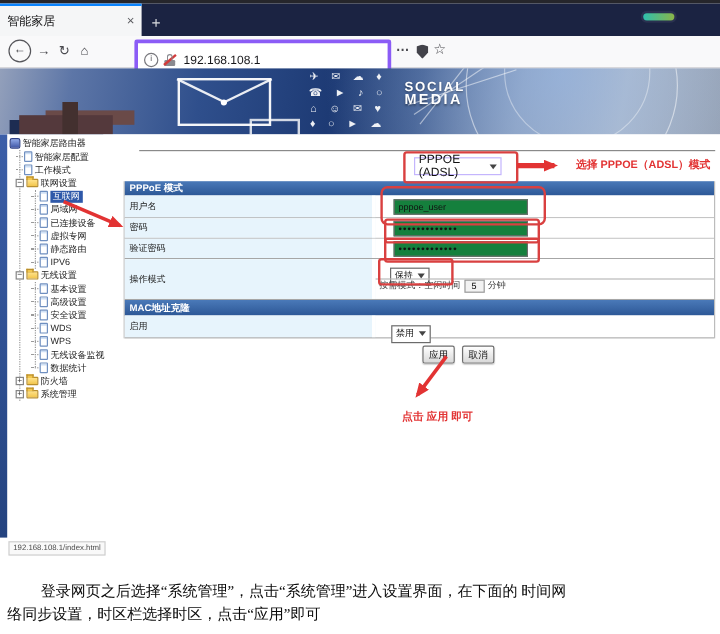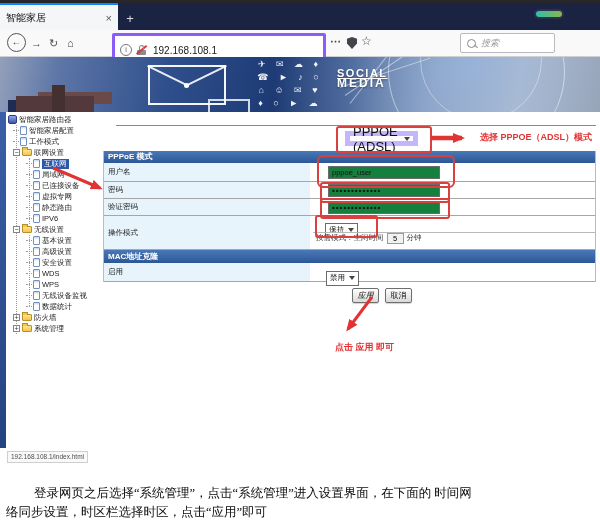--- a/index.html
+++ b/index.html
@@ -53,21 +53,21 @@
   .b-env .f1{position:absolute;left:-2px;top:-2px;width:46px;height:2px;background:rgba(255,255,255,.9);
              transform:rotate(26deg);transform-origin:left top;}
   .b-env .f2{position:absolute;right:-2px;top:-2px;width:46px;height:2px;background:rgba(255,255,255,.9);
              transform:rotate(-26deg);transform-origin:right top;}
   .b-env .dot{position:absolute;left:34px;top:16px;width:5px;height:5px;border-radius:50%;background:#fff;}
   .b-env2{left:208px;top:42px;width:42px;height:20px;border:2px solid rgba(255,255,255,.8);box-sizing:border-box;}
   .b-icons{left:238px;top:1px;width:104px;height:54px;color:rgba(255,255,255,.92);font-size:9px;line-height:13px;
            letter-spacing:4px;overflow:hidden;text-align:center;}
   .b-social{left:337px;top:11px;color:#fff;font-weight:bold;line-height:10px;text-align:left;
             text-shadow:0 1px 2px rgba(0,0,0,.45);}
-  .b-social .s1{font-size:11px;letter-spacing:1.5px;text-decoration:underline;}
+  .b-social .s1{font-size:11px;letter-spacing:1.5px;}
   .b-social .s2{font-size:12px;letter-spacing:2px;}
   .b-arc1{left:388px;top:-74px;width:175px;height:175px;border:1px solid rgba(255,255,255,.5);border-radius:50%;}
   .b-arc2{left:420px;top:-58px;width:120px;height:120px;border:1px solid rgba(255,255,255,.38);border-radius:50%;}
   .ray{height:1px;background:rgba(255,255,255,.5);transform-origin:left center;}
 
   
   .page-bg{left:0;top:112px;width:600px;height:340px;background:#fff;}
   .left-strip{left:0;top:112px;width:6px;height:336px;background:linear-gradient(180deg,#3b5ea8,#24437f);}
 
   
@@ -84,22 +84,22 @@
   .ic.folder{width:10px;height:7px;background:linear-gradient(#ffe28a,#f2c64d);border:1px solid #b98f2e;border-radius:1px;position:relative;}
   .ic.folder::before{content:"";position:absolute;top:-3px;left:-1px;width:4px;height:2px;background:#f2c64d;
                      border:1px solid #b98f2e;border-bottom:none;}
   .ic.page{width:7px;height:9px;background:#fff;border:1px solid #6f8fc0;border-radius:1px;box-shadow:inset 0 1.5px 0 #cfe0f5;}
   .ic.router{width:9px;height:9px;background:linear-gradient(#8fa8e8,#3f57a8);border:1px solid #2c3f86;border-radius:2px;}
   .ti.sel .lbl{background:#2e58a9;color:#fff;padding:0 2px;}
   .trunk{position:absolute;width:0;border-left:1px dotted #9a9a9a;z-index:1;}
 
   
   .topline{left:116px;top:125px;width:480px;height:0;border-top:1px solid #8a8a8a;}
-  .mode-select{left:345px;top:131px;width:73px;height:15px;border:5px solid #c4b5fd;background:#fff;box-sizing:border-box;
-               display:flex;align-items:center;font-size:13px;color:#111;padding:0 3px;justify-content:center;}
+  .mode-select{left:345px;top:131px;width:73px;height:15px;border:1px solid #c4b5fd;background:#fff;box-sizing:border-box;
+               display:flex;align-items:center;font-size:10px;color:#111;padding:0 3px;justify-content:center;}
   .mode-select .txt{flex:1;}
   .caret{width:0;height:0;border-left:3px solid transparent;border-right:3px solid transparent;border-top:4px solid #444;}
   .tbl{left:103px;top:151px;width:493px;box-sizing:border-box;border-left:1px solid #bcbcbc;border-right:1px solid #bcbcbc;}
   .thead{height:12px;background:linear-gradient(#4a79b8,#2c5796);color:#fff;font-weight:bold;font-size:8px;
          line-height:12px;padding-left:4px;}
   .thead2{height:13px;line-height:13px;}
   .trow{display:flex;border-bottom:1px solid #a6a6a6;background:#fff;box-sizing:border-box;}
   .tlabel{width:209px;flex:0 0 auto;background:#e7f4fc;font-size:7.5px;color:#222;display:flex;align-items:center;
           padding-left:4px;border-right:3px solid #fff;box-sizing:border-box;}
   .tval{flex:1;display:flex;align-items:center;background:#fff;}
@@ -153,24 +153,20 @@
   <div class="abs urlbar">
     <span class="info-icon">i</span>
     <span class="lock">
         <span class="slash"></span>
       </span>
     <span class="url-text">192.168.108.1</span>
   </div>
   <div class="abs overflow">⋯</div>
   <div class="abs shield"></div>
   <div class="abs star">☆</div>
-  <div class="abs searchbox">
-    <span class="mag"></span>
-    <span class="search-ph">搜索</span>
-  </div>
 
   <div class="abs banner">
     <div class="abs b-build"></div>
     <div class="abs b-tower"></div>
     <div class="abs b-env">
       <span class="f1"></span>
         <span class="f2"></span>
         <span class="dot"></span>
     </div>
     <div class="abs b-env2"></div>
@@ -347,21 +343,21 @@
       <div class="tlabel">启用</div>
       <div class="tval">
         <span class="selbox" style="margin-left:13px;">
           <span>禁用</span>
           <span class="caret"></span>
         </span>
       </div>
     </div>
   </div>
 
-  <div class="abs btn" style="left:352px;font-style:italic;">应用</div>
+  <div class="abs btn" style="left:352px;">应用</div>
   <div class="abs btn" style="left:385px;">取消</div>
 
   <div class="abs ann" style="left:336px;top:126px;width:92px;height:23px;"></div>
   <div class="abs ann r2" style="left:317px;top:155px;width:134px;height:29px;"></div>
   <div class="abs ann" style="left:320px;top:182px;width:126px;height:17px;"></div>
   <div class="abs ann" style="left:320px;top:198px;width:126px;height:17px;"></div>
   <div class="abs ann" style="left:315px;top:215px;width:59px;height:19px;"></div>
 
   <svg class="abs arrows" viewBox="0 0 600 528" xmlns="http://www.w3.org/2000/svg">
     <defs>

